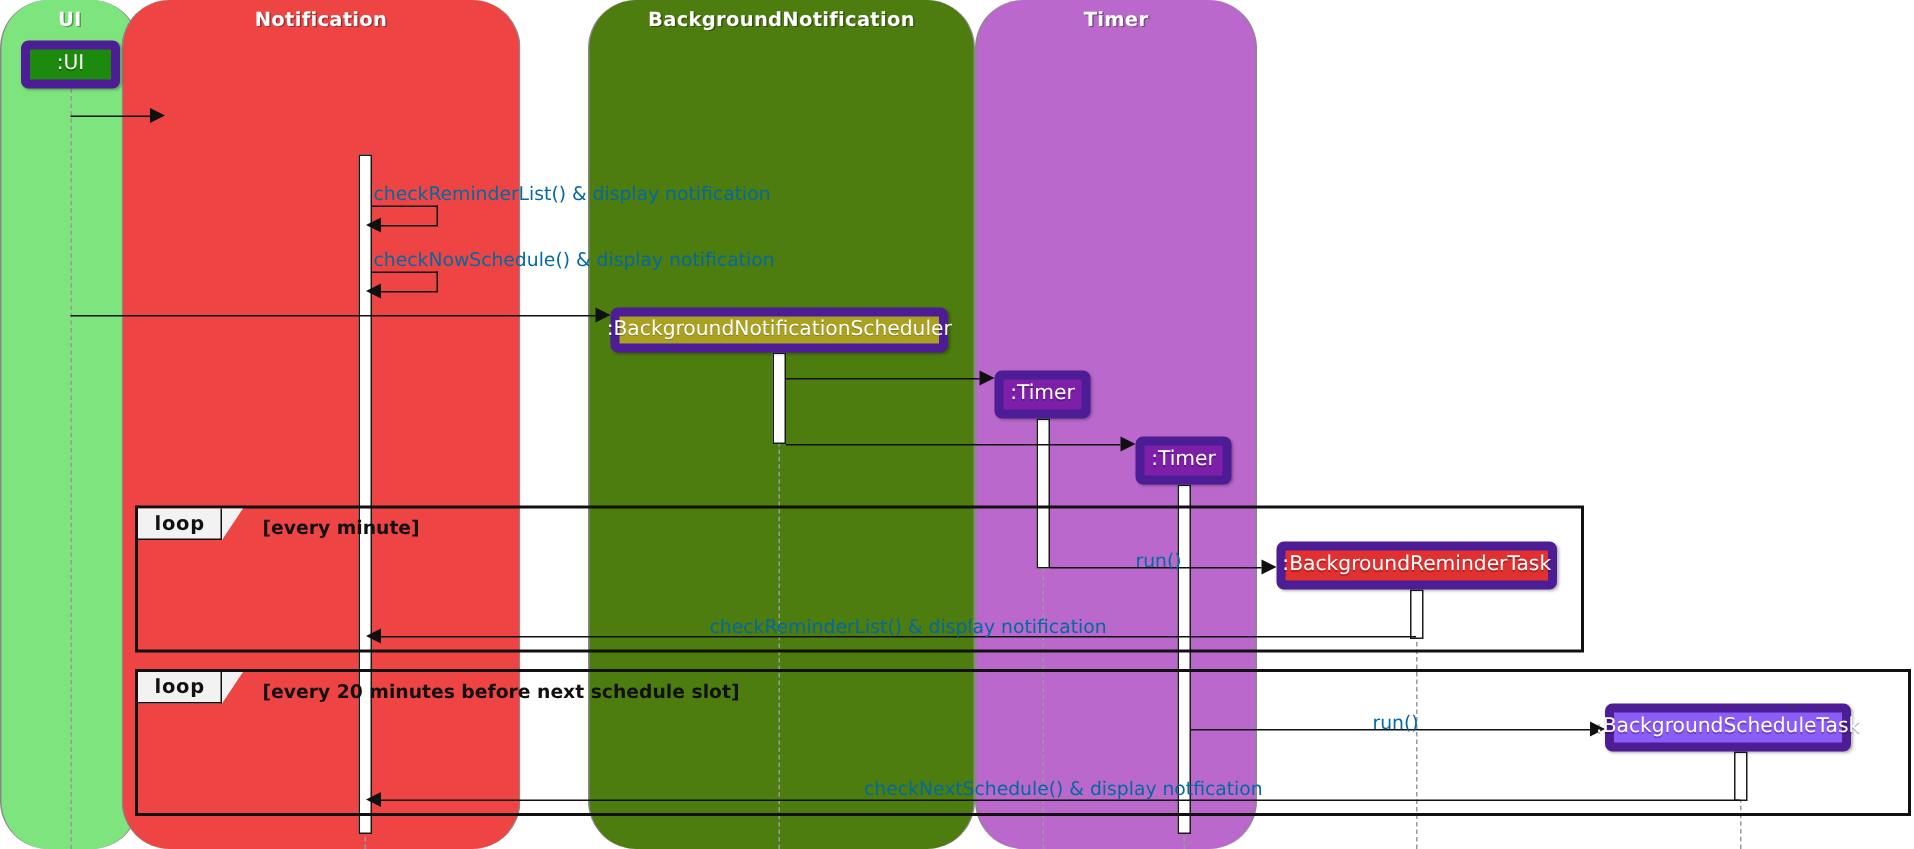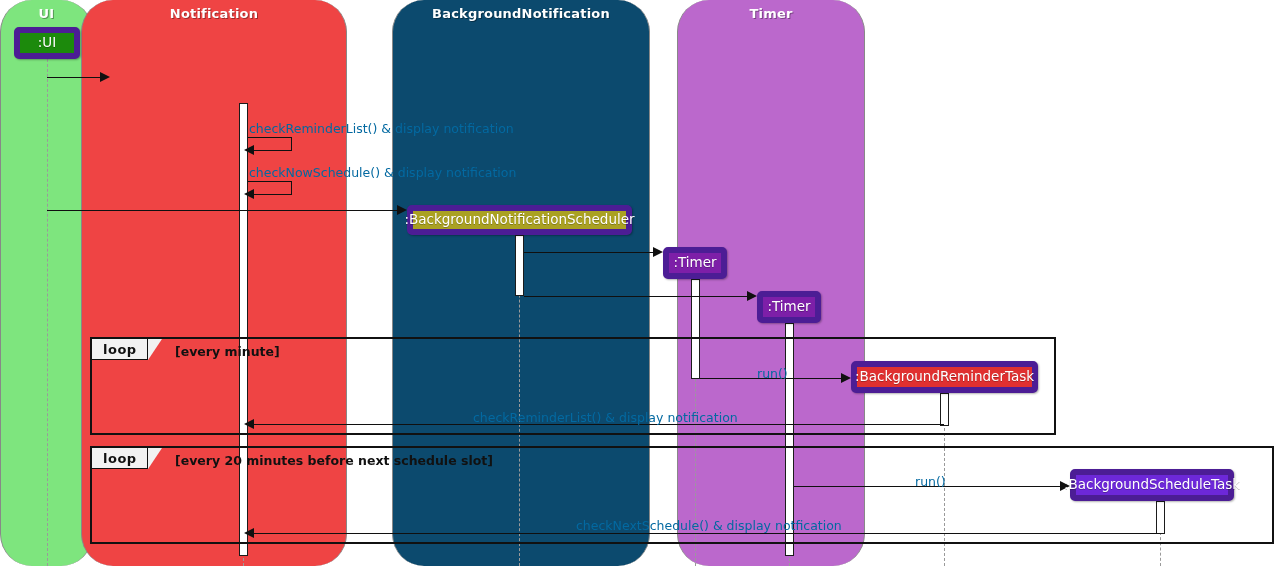--- a/index.html
+++ b/index.html
@@ -143,24 +143,24 @@
 <body>
 
 <div id="canvas">
 
   <div class="lane" style="left:0px;width:93px;background:#7ee57e;">
     <div class="lane-title">UI</div>
   </div>
   <div class="lane" style="left:81px;width:266px;background:#ef4444;">
     <div class="lane-title">Notification</div>
   </div>
-  <div class="lane" style="left:392px;width:258px;background:#0c4a6e;">
+  <div class="lane" style="left:392px;width:258px;background:#4d7c0f;">
     <div class="lane-title">BackgroundNotification</div>
   </div>
-  <div class="lane" style="left:650px;width:188px;background:#bb68cc;margin-left:27px;">
+  <div class="lane" style="left:650px;width:188px;background:#bb68cc;">
     <div class="lane-title">Timer</div>
   </div>
 
   <div class="lifeline" style="left:47px;top:59px;height:507px;"></div>
   <div class="lifeline" style="left:243px;top:103px;height:463px;"></div>
   <div class="lifeline" style="left:519px;top:235px;height:331px;"></div>
   <div class="lifeline" style="left:695px;top:279px;height:287px;"></div>
   <div class="lifeline" style="left:789px;top:323px;height:243px;"></div>
   <div class="lifeline" style="left:944px;top:393px;height:173px;"></div>
   <div class="lifeline" style="left:1160px;top:501px;height:65px;"></div>
@@ -220,15 +220,15 @@
 
   <div class="msg-line" style="left:252px;top:533px;width:908px;"></div>
   <div class="arrow-l" style="left:244px;top:528px;"></div>
   <div class="msg-label" style="left:576px;top:520px;">checkNextSchedule() &amp; display notfication</div>
 
   <div class="objbox" style="left:14px;top:27px;width:66px;height:32px;background:#1c8a0c;">:UI</div>
   <div class="objbox" style="left:407px;top:205px;width:225px;height:30px;background:#aaa122;">:BackgroundNotificationScheduler</div>
   <div class="objbox" style="left:663px;top:247px;width:64px;height:32px;background:#7d1fa8;">:Timer</div>
   <div class="objbox" style="left:757px;top:291px;width:64px;height:32px;background:#7d1fa8;">:Timer</div>
   <div class="objbox" style="left:851px;top:361px;width:187px;height:32px;background:#e03030;">:BackgroundReminderTask</div>
-  <div class="objbox" style="left:1070px;top:469px;width:164px;height:32px;background:#6d28d9;">:BackgroundScheduleTask</div>
+  <div class="objbox" style="left:1070px;top:469px;width:164px;height:32px;background:#8b5cf6;">:BackgroundScheduleTask</div>
 
 </div>
 
 </body></html>

